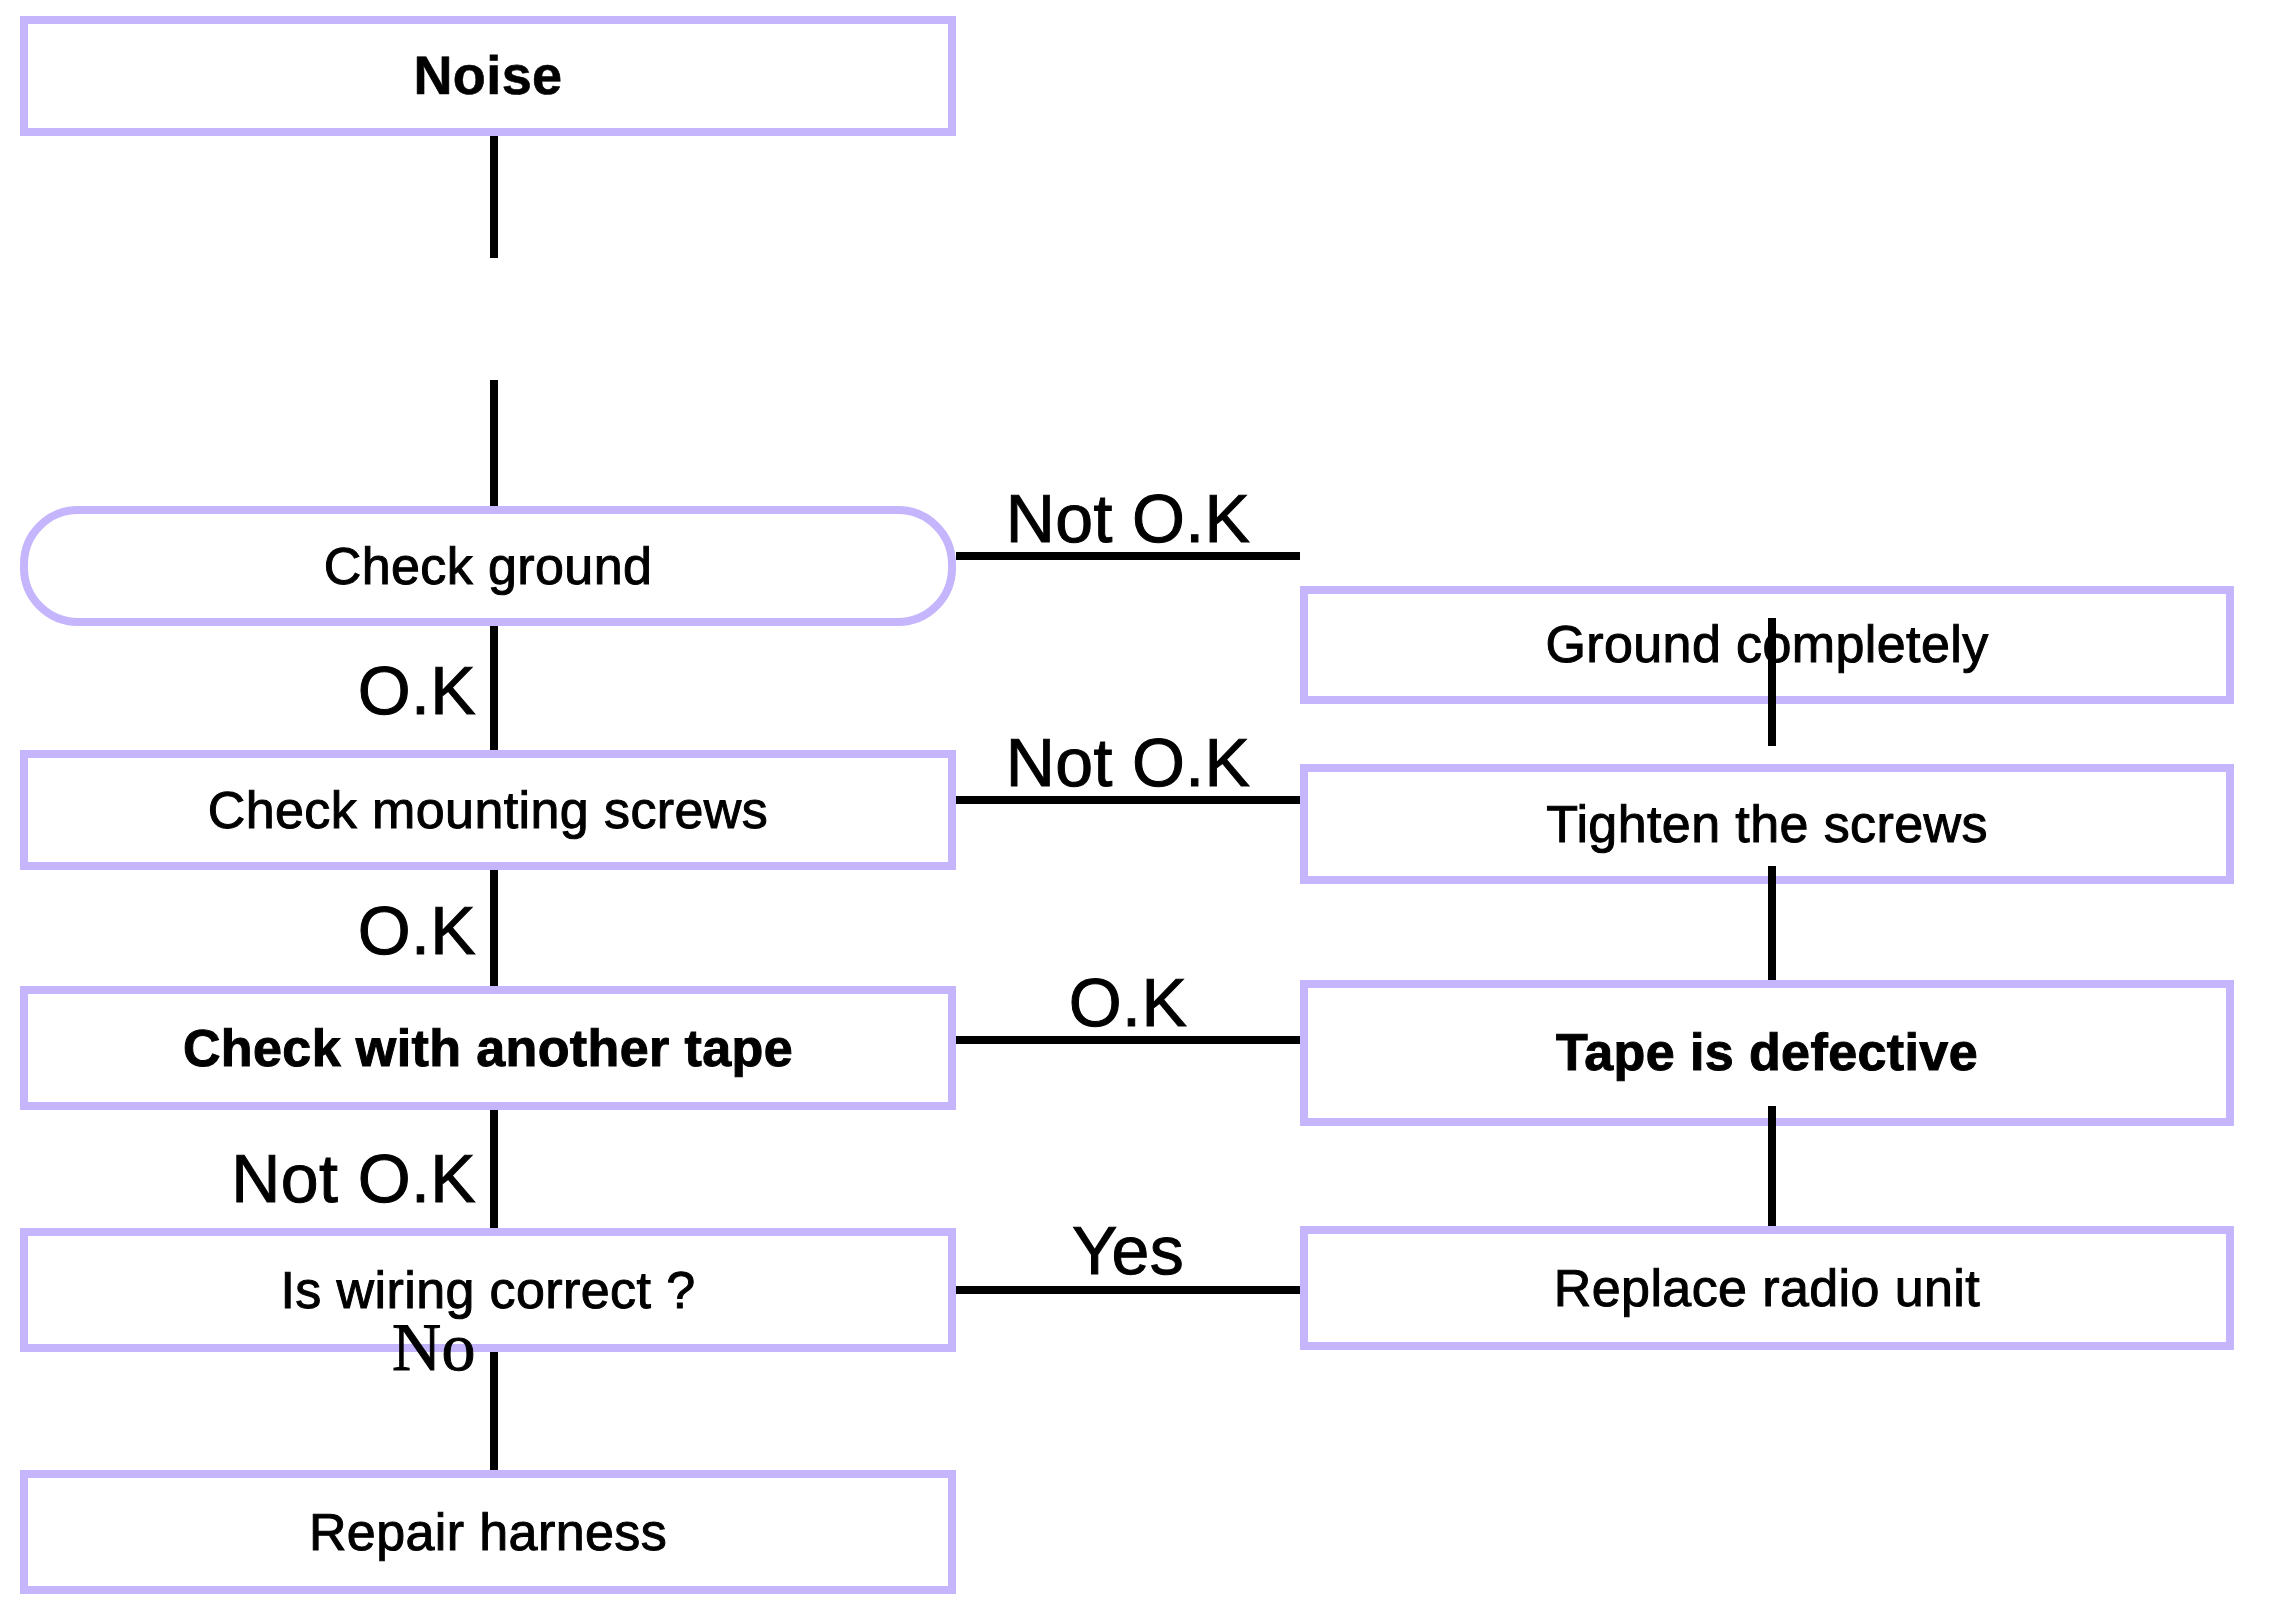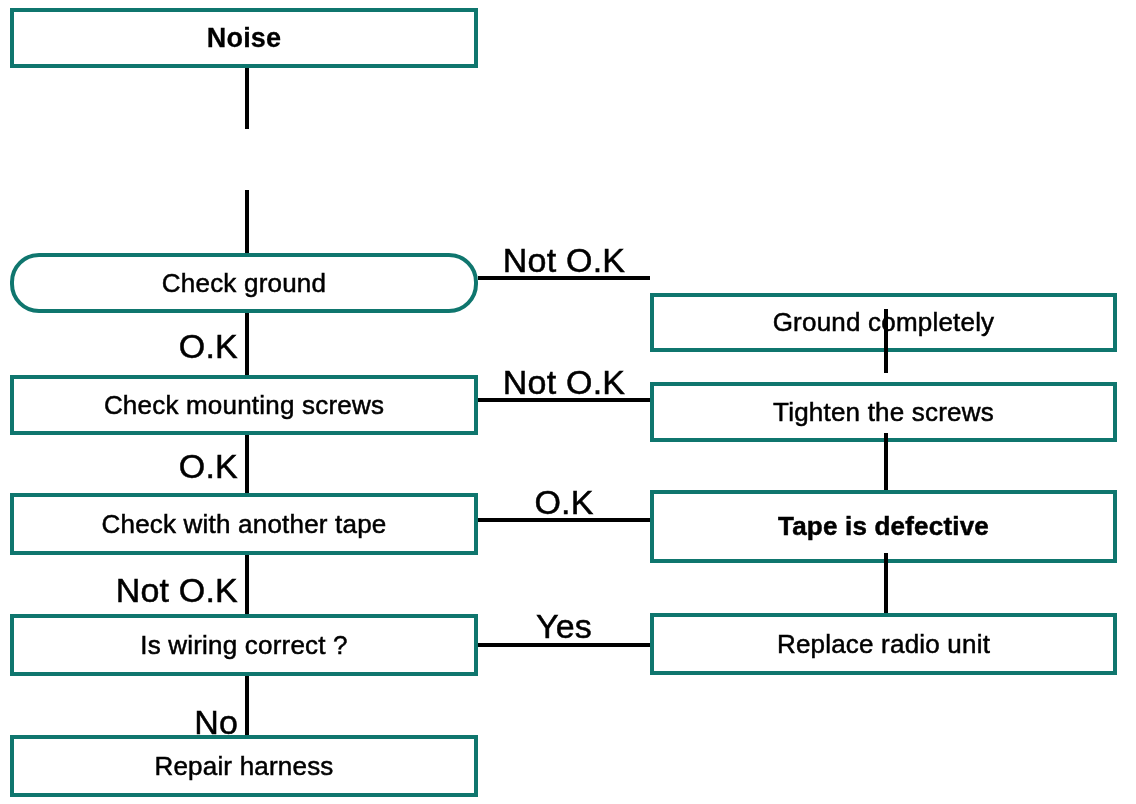--- a/index.html
+++ b/index.html
@@ -13,21 +13,21 @@
     height: 804px;
     background: #ffffff;
     font-family: "Liberation Sans", "DejaVu Sans", sans-serif;
     color: #000000;
     overflow: hidden;
   }
   .node {
     position: absolute;
     box-sizing: border-box;
     background: #ffffff;
-    border: 4px solid #0f766e;
+    border: 4px solid #c4b5fd;
     display: flex;
     align-items: center;
     justify-content: center;
     font-size: 26px;
     letter-spacing: 0.2px;
     -webkit-text-stroke: 0.5px #000000;
     white-space: nowrap;
   }
   .node.start {
     font-weight: bold;
@@ -62,21 +62,21 @@
   }
 </style>
 </head>
 <body>
 
 <div id="stage">
 
   <div class="node start col-left" style="top:8px;   height:60px;">Noise</div>
   <div class="node col-left" style="top:253px; height:60px;border-radius:29px;">Check ground</div>
   <div class="node col-left" style="top:375px; height:60px;">Check mounting screws</div>
-  <div class="node col-left" style="top:493px; height:62px;">Check with another tape</div>
+  <div class="node col-left" style="top:493px; height:62px;font-weight:bold;">Check with another tape</div>
   <div class="node col-left" style="top:614px; height:62px;">Is wiring correct ?</div>
   <div class="node col-left" style="top:735px; height:62px;">Repair harness</div>
 
   <div class="node col-right" style="top:250px; height:59px;margin-top:43px;">Ground completely</div>
   <div class="node col-right" style="top:382px; height:60px;">Tighten the screws</div>
   <div class="node col-right" style="top:490px; height:73px;font-weight:bold;">Tape is defective</div>
   <div class="node col-right" style="top:613px; height:62px;">Replace radio unit</div>
 
   <div class="vline" style="left:245px; top:68px;  height:61px;"></div>
   <div class="vline" style="left:245px; top:190px; height:63px;"></div>
@@ -95,15 +95,15 @@
   <div class="hline" style="left:478px; top:643px; width:172px;"></div>
 
   <div class="edge-label h-label" style="top:246px;">Not O.K</div>
   <div class="edge-label h-label" style="top:368px;">Not O.K</div>
   <div class="edge-label h-label" style="top:488px;">O.K</div>
   <div class="edge-label h-label" style="top:612px;">Yes</div>
 
   <div class="edge-label v-label" style="top:332px;">O.K</div>
   <div class="edge-label v-label" style="top:452px;">O.K</div>
   <div class="edge-label v-label" style="top:576px;">Not O.K</div>
-  <div class="edge-label v-label" style="top:708px;">No</div>
+  <div class="edge-label v-label" style="top:661px;font-family:Liberation Serif, serif;">No</div>
 
 </div>
 
 </body></html>

